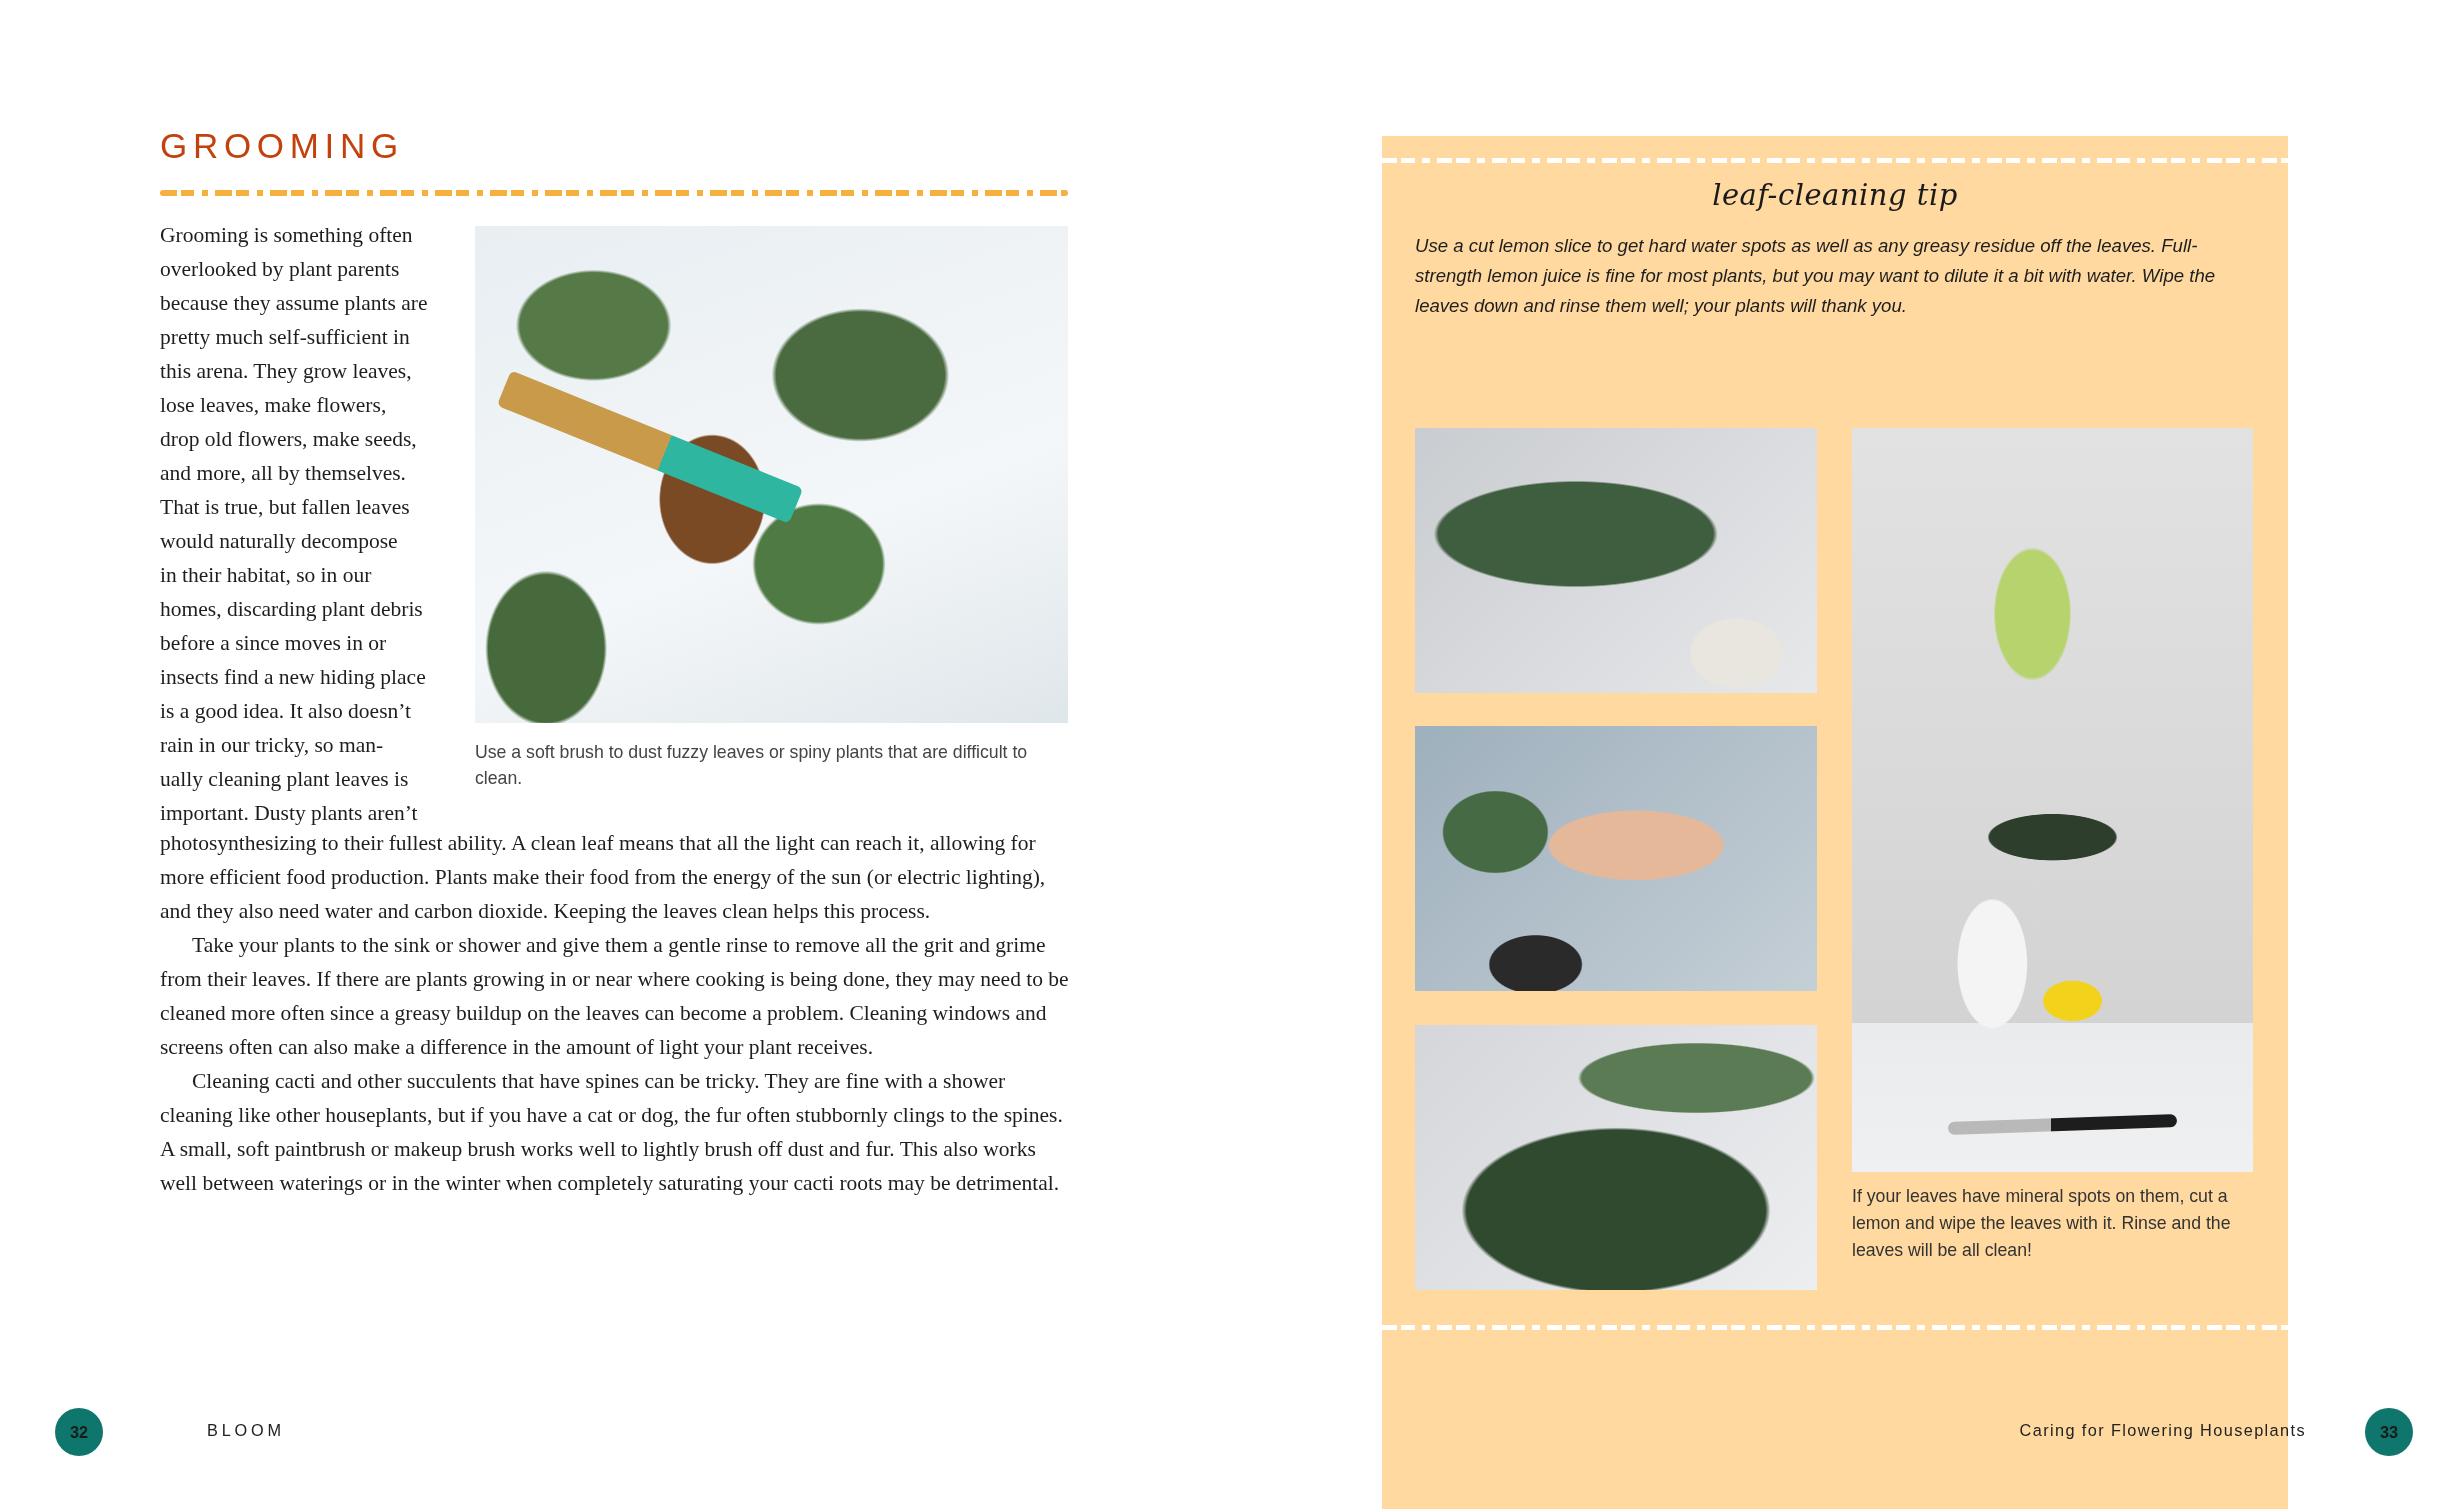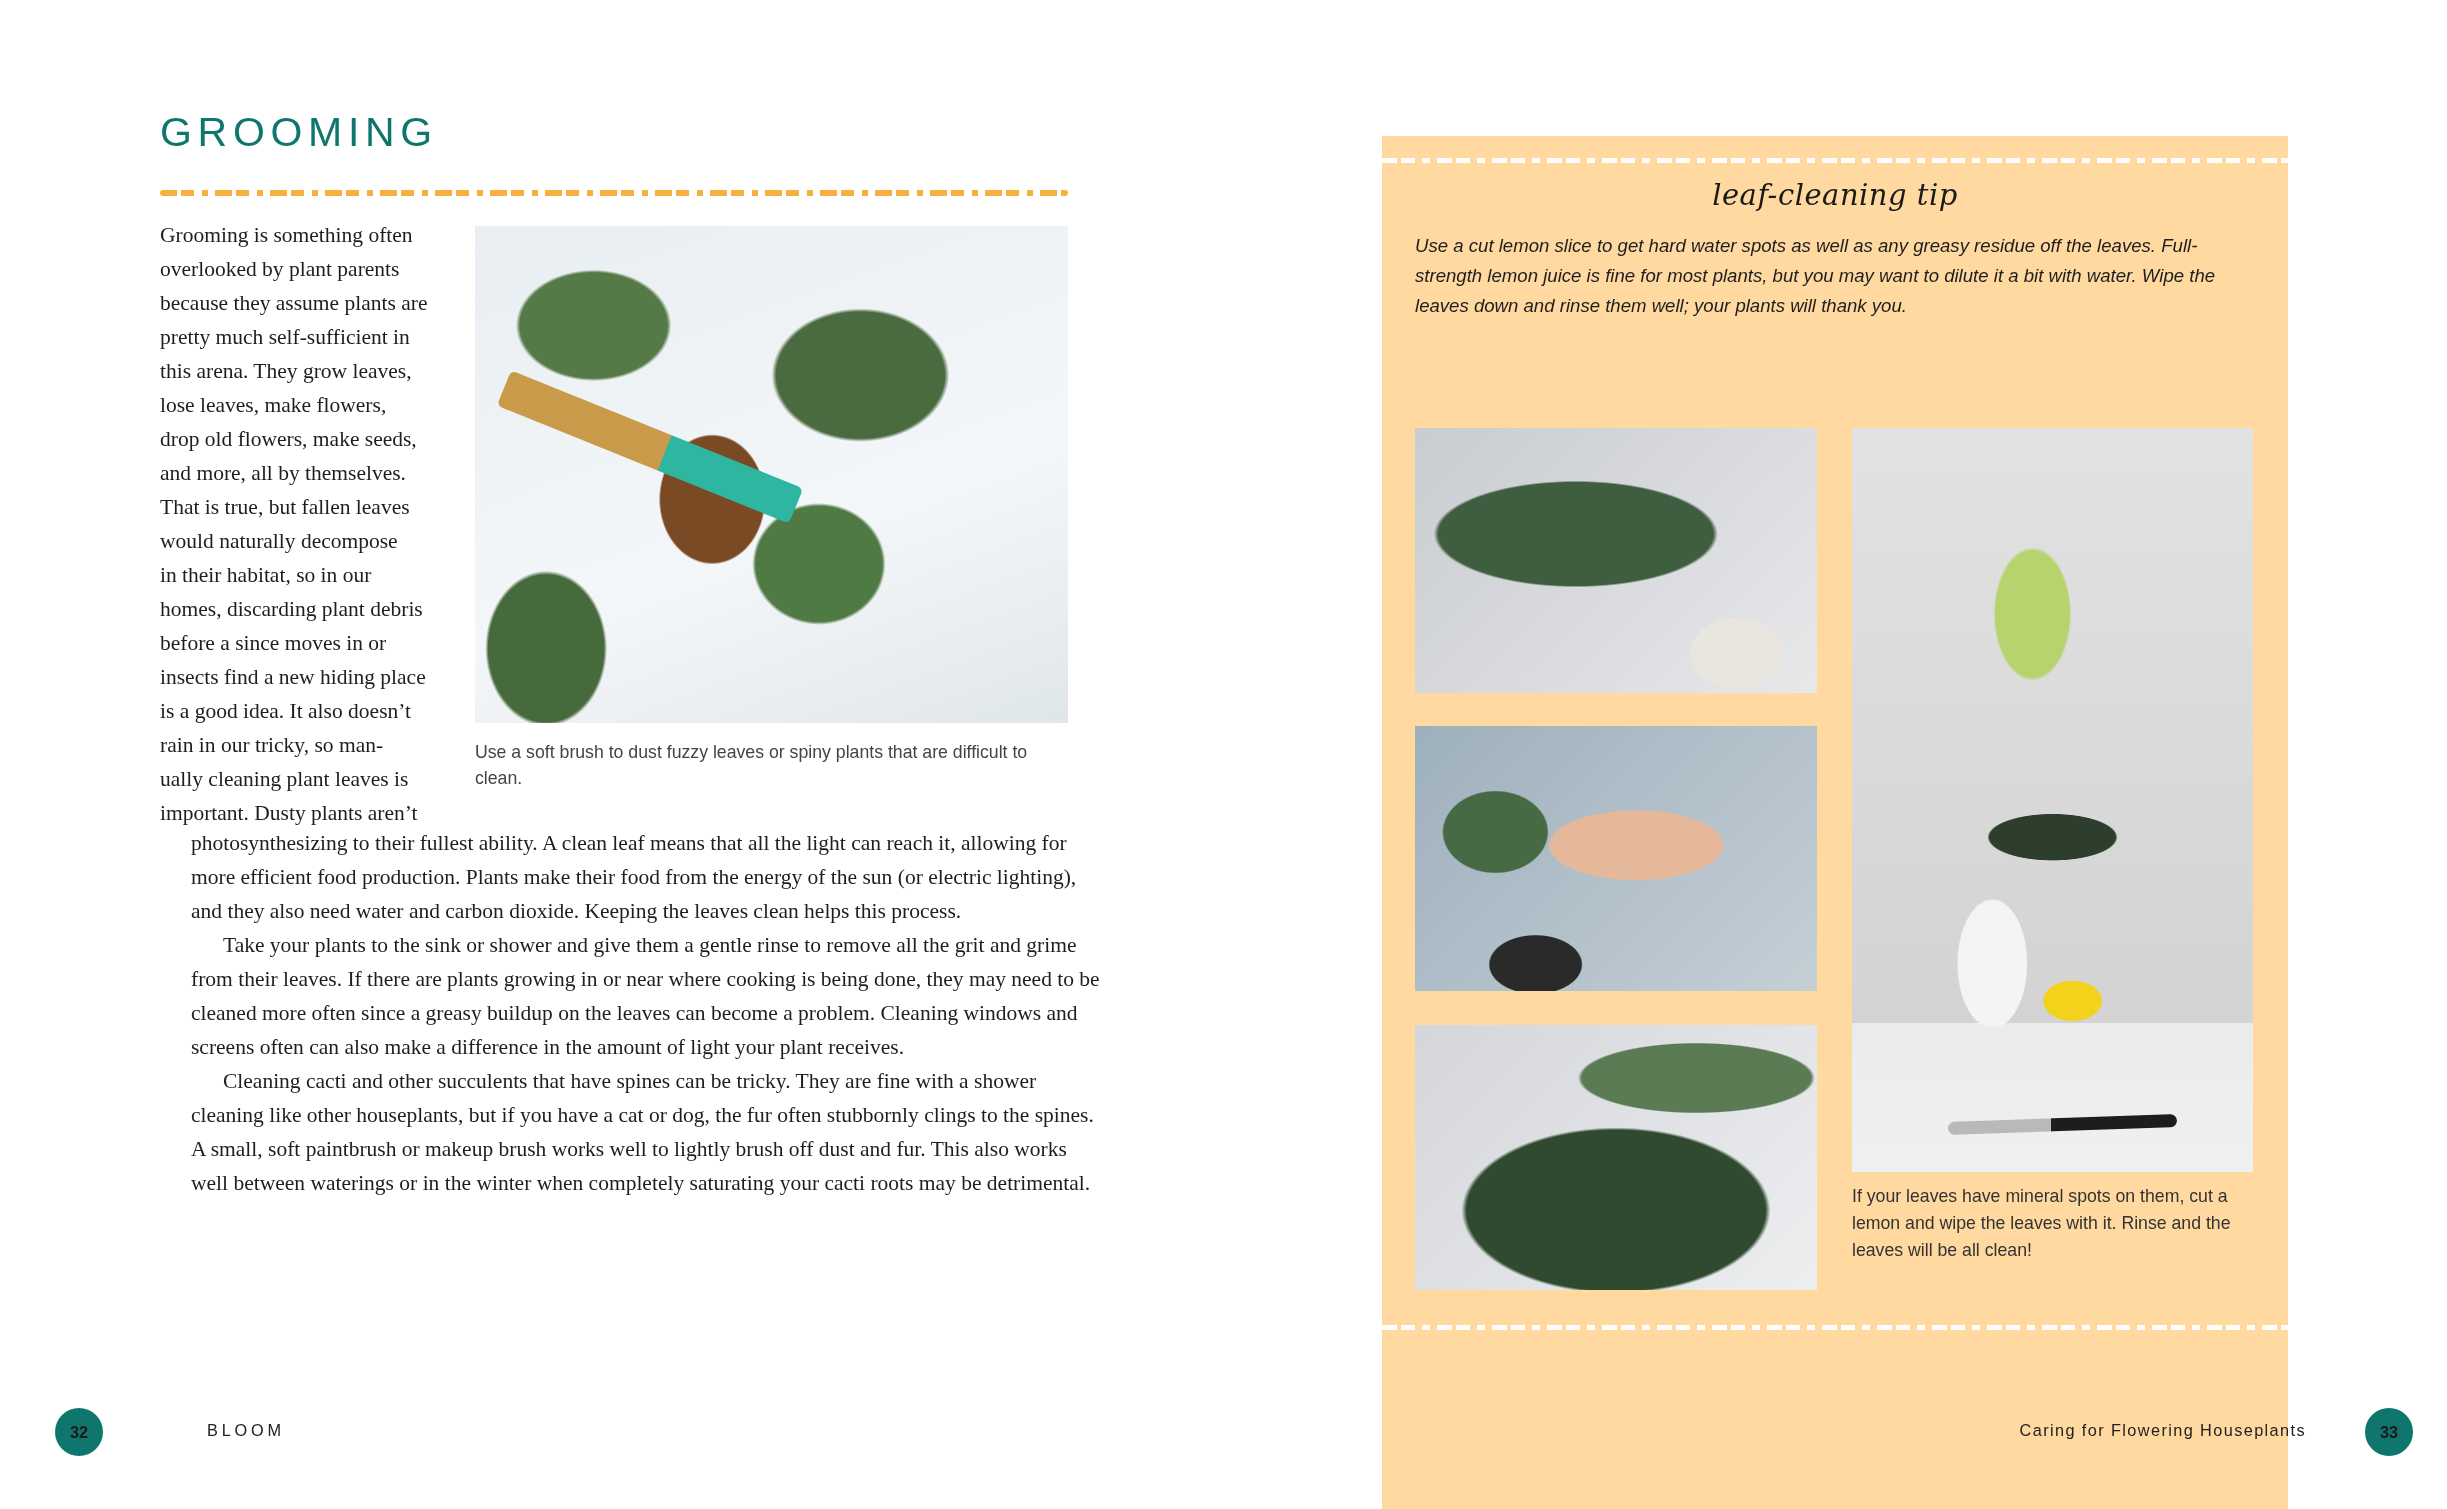--- a/index.html
+++ b/index.html
@@ -3,23 +3,23 @@
 <meta charset="utf-8">
 <style>
   * { box-sizing: border-box; margin: 0; padding: 0; }
   html, body { width: 2447px; height: 1509px; background: #ffffff; overflow: hidden; }
   body { position: relative; font-family: "Liberation Serif", serif; color: #1c1c1c; }
 
   .abs { position: absolute; }
 
   
   .section-title {
-    left: 160px; top: 109px;
+    left: 160px; top: 126px;
     font-family: "Liberation Sans", sans-serif;
-    font-size: 41px; letter-spacing: 5.7px; font-weight: 400; color: #0f766e;
+    font-size: 35px; letter-spacing: 5.7px; font-weight: 400; color: #c2410c;
   }
   .dash-rule {
     left: 160px; top: 190px; width: 908px; height: 5.7px;
     background-image: repeating-linear-gradient(90deg,
       #f5b040 0 17px, transparent 17px 21px,
       #f5b040 21px 34px, transparent 34px 42px,
       #f5b040 42px 48px, transparent 48px 55px);
     border-radius: 2.9px;
   }
   .intro-text {
@@ -44,21 +44,21 @@
     background: linear-gradient(90deg, #c99a4a 0 55%, #2fb6a0 55% 100%);
     transform: rotate(22deg); transform-origin: left center; border-radius: 5.7px;
   }
   .photo-caption {
     left: 475px; top: 739px; width: 593px;
     font-family: "Liberation Sans", sans-serif;
     font-size: 17.7px; line-height: 26px; color: #444;
   }
   .wrap-text {
     left: 160px; top: 826px; width: 913px;
-    font-size: 21.5px; line-height: 34px; color: #1e1e1e; margin-left: 31px;
+    font-size: 21.5px; line-height: 34px; color: #1e1e1e;
   }
   .wrap-text p { margin: 0; }
   .wrap-text p.indent { text-indent: 32px; }
 
   
   .page-badge {
     width: 48px; height: 48px; border-radius: 50%;
     background: #0f766e;
     display: flex; align-items: center; justify-content: center;
     font-family: "Liberation Sans", sans-serif; font-weight: 700;

